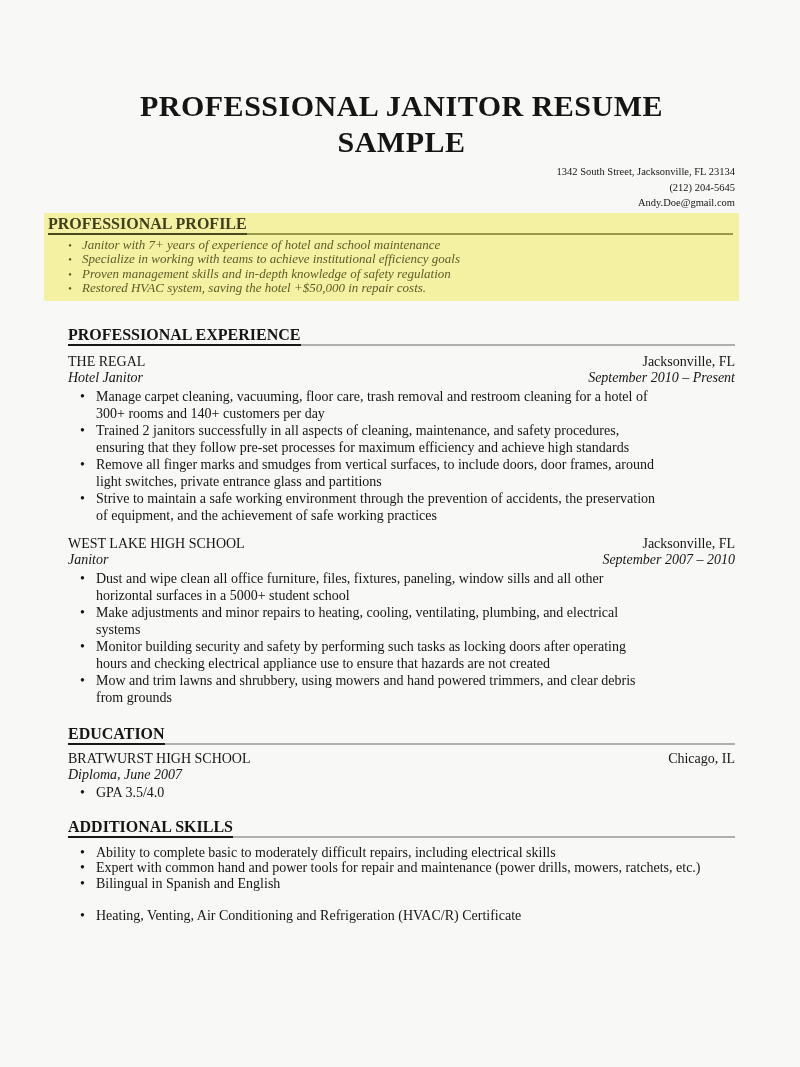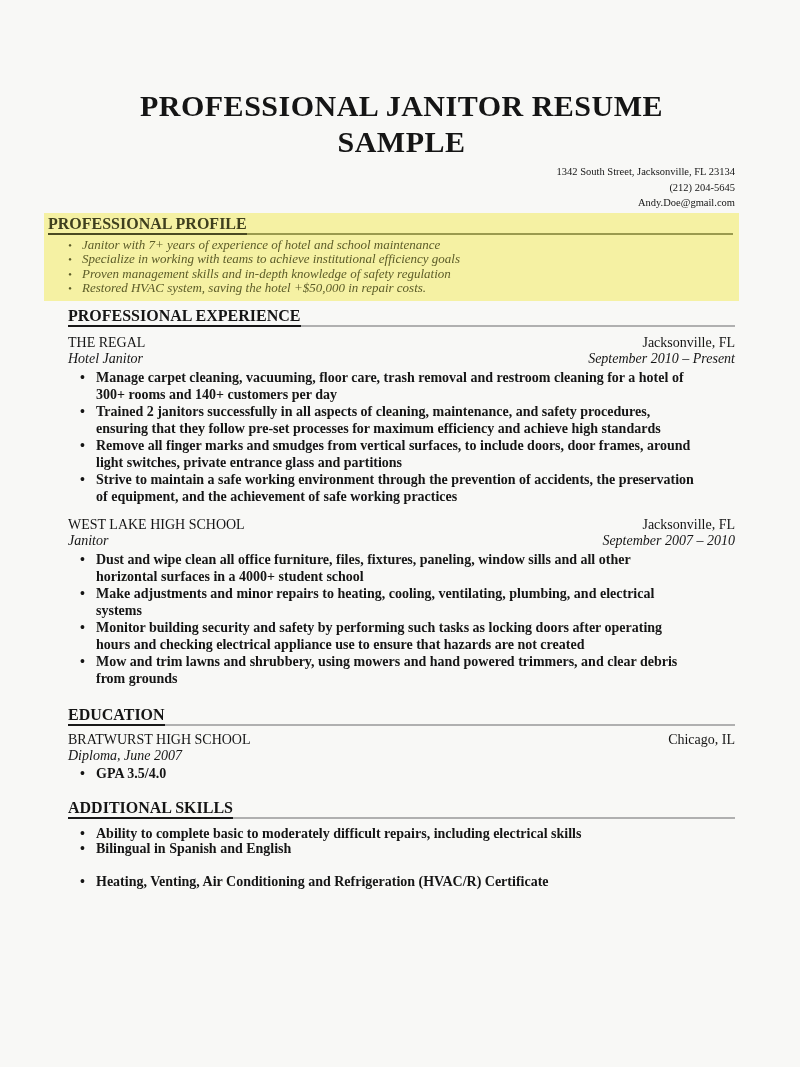--- a/index.html
+++ b/index.html
@@ -31,39 +31,39 @@
   .contact{text-align:right;font-size:10.5px;line-height:15.5px;}
   
   h2.sec{
     margin:0;font-size:16px;line-height:19px;font-weight:bold;
     border-bottom:2px solid var(--rule-gray);
   }
   h2.sec .ht{
     display:inline-block;border-bottom:2px solid #181818;margin-bottom:-2px;
   }
   section{margin-top:16px;}
-  section.experience{margin-top:5px;}
+  section.experience{margin-top:24px;}
   section.education{margin-top:18px;}
   
   .profile-box{
     background:var(--highlight-bg);
     margin:2px -4px 0 -24px;
     padding:1px 6px 5px 4px;
   }
   .profile-box h2.sec{color:var(--profile-heading);border-bottom-color:var(--profile-rule);}
   .profile-box h2.sec .ht{border-bottom-color:#4a4a22;}
   ul.profile-list{
     list-style:none;margin:3px 0 0 0;padding:0 0 0 34px;
     font-style:italic;font-size:13px;line-height:14.5px;
     color:var(--profile-text);
   }
   ul.profile-list li{position:relative;}
   ul.profile-list li::before{content:"•";position:absolute;left:-14px;font-size:11px;}
   
-  ul.blist{list-style:none;margin:1px 0 0 0;padding:0 0 0 28px;font-size:14px;line-height:17px;font-weight:bold;}
+  ul.blist{list-style:none;margin:1px 0 0 0;padding:0 0 0 28px;font-size:14px;line-height:17px;}
   ul.blist li{position:relative;white-space:pre-line;}
   ul.blist li::before{content:"•";position:absolute;left:-16px;}
   ul.blist.tight{line-height:15.5px;margin-top:7px;}
   ul.blist.flush{margin-top:0;}
   
   .job{margin-top:8px;}
   .job + .job{margin-top:12px;}
   .edu-block{margin-top:6px;}
   .row{display:flex;justify-content:space-between;font-size:14px;line-height:16.5px;}
   .b{font-weight:normal;}
@@ -122,21 +122,21 @@
       <div class="row">
         <span class="b">WEST LAKE HIGH SCHOOL</span>
         <span class="b">Jacksonville, FL</span>
       </div>
       <div class="row">
         <span class="i">Janitor</span>
         <span class="i">September 2007 – 2010</span>
       </div>
       <ul class="blist">
         <li>Dust and wipe clean all office furniture, files, fixtures, paneling, window sills and all other
-horizontal surfaces in a 4000+ student school</li>
+horizontal surfaces in a 5000+ student school</li>
         <li>Make adjustments and minor repairs to heating, cooling, ventilating, plumbing, and electrical
 systems</li>
         <li>Monitor building security and safety by performing such tasks as locking doors after operating
 hours and checking electrical appliance use to ensure that hazards are not created</li>
         <li>Mow and trim lawns and shrubbery, using mowers and hand powered trimmers, and clear debris
 from grounds</li>
       </ul>
     </div>
   </section>
 
@@ -153,20 +153,21 @@
       <ul class="blist flush">
         <li>GPA 3.5/4.0</li>
       </ul>
     </div>
   </section>
 
   <section>
     <h2 class="sec"><span class="ht">ADDITIONAL SKILLS</span></h2>
     <ul class="blist tight">
       <li>Ability to complete basic to moderately difficult repairs, including electrical skills</li>
+      <li>Expert with common hand and power tools for repair and maintenance (power drills, mowers, ratchets, etc.)</li>
       <li>Bilingual in Spanish and English</li>
     </ul>
   </section>
 
   <section>
     <ul class="blist flush">
       <li>Heating, Venting, Air Conditioning and Refrigeration (HVAC/R) Certificate</li>
     </ul>
   </section>
 

